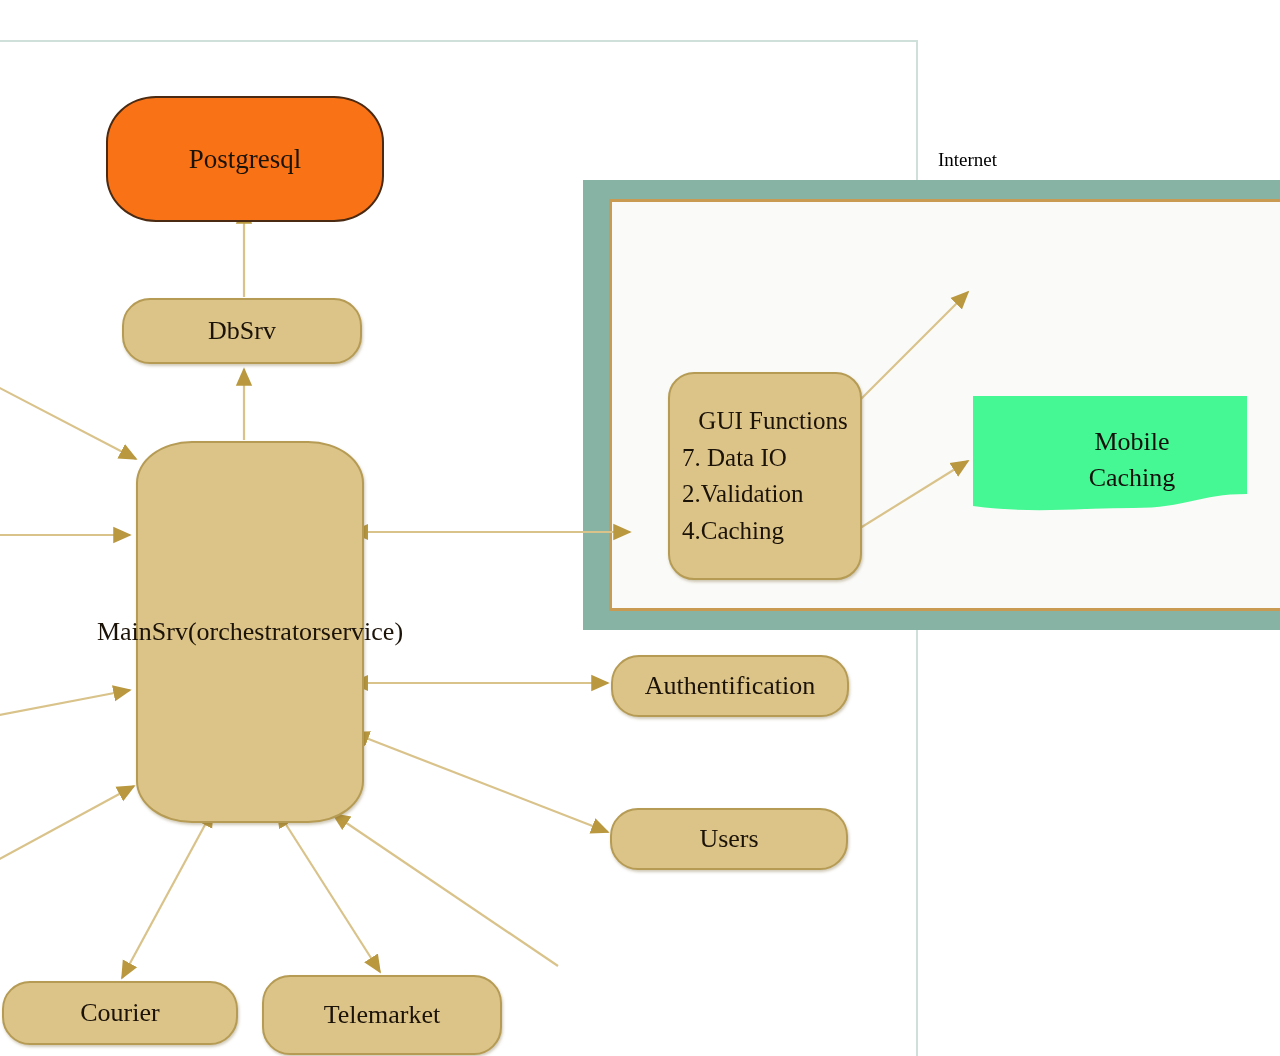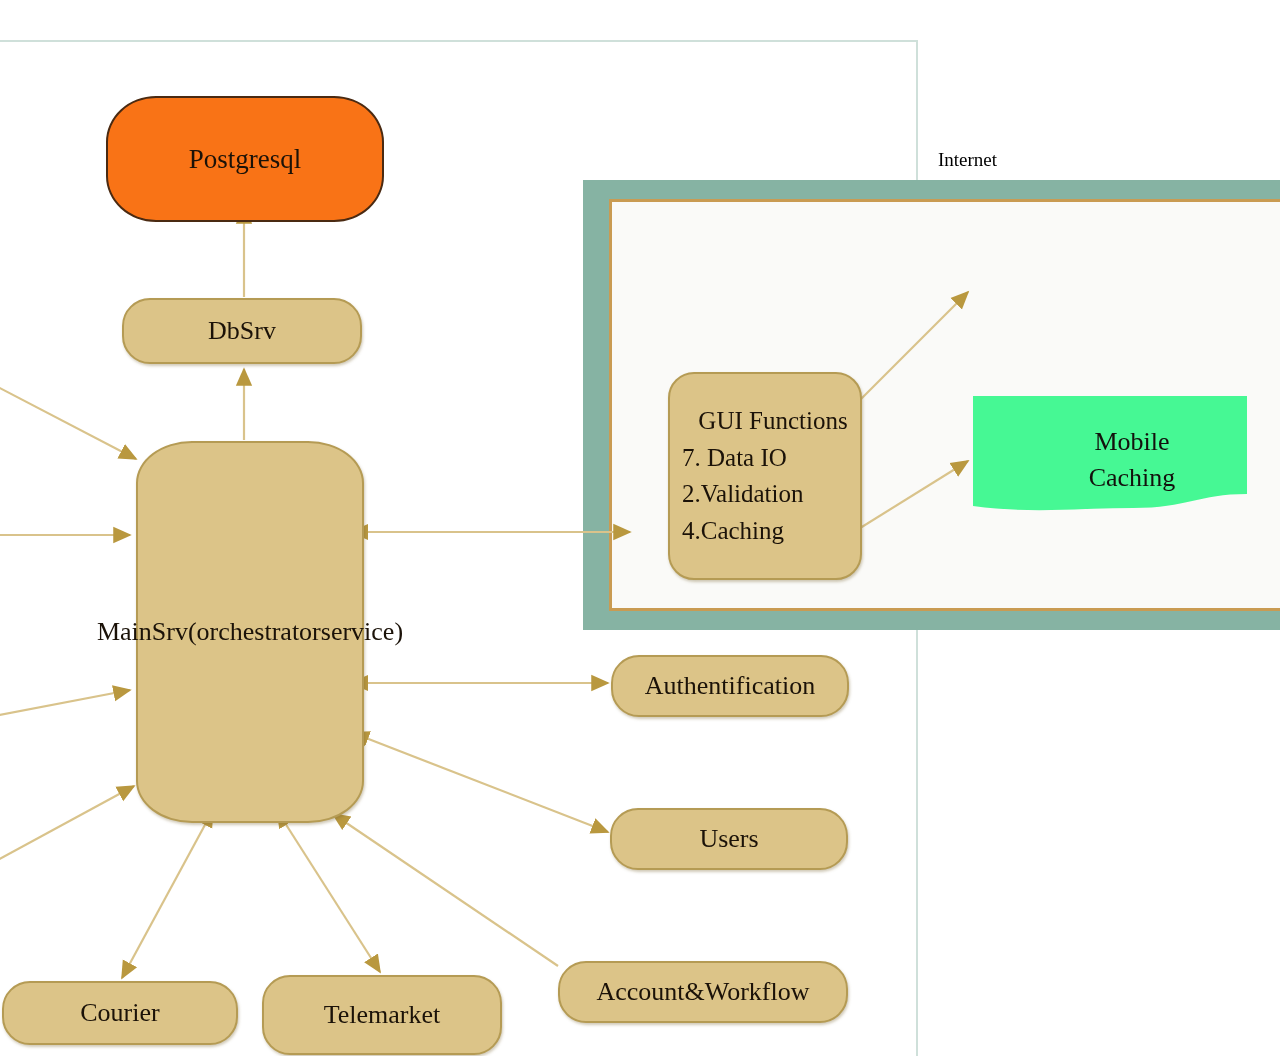--- a/index.html
+++ b/index.html
@@ -273,23 +273,20 @@
   </div>
 
   <div class="node tan-box" id="authentification">
     <span>Authentification</span>
   </div>
 
   <div class="node tan-box" id="users">
     <span>Users</span>
   </div>
 
-  <div class="node tan-box" id="account-workflow">
-    <span>Account&amp;Workflow</span>
-  </div>
 
   <div class="node tan-box" id="courier">
     <span>Courier</span>
   </div>
 
   <div class="node tan-box" id="telemarket">
     <span>Telemarket</span>
   </div>
 
 

